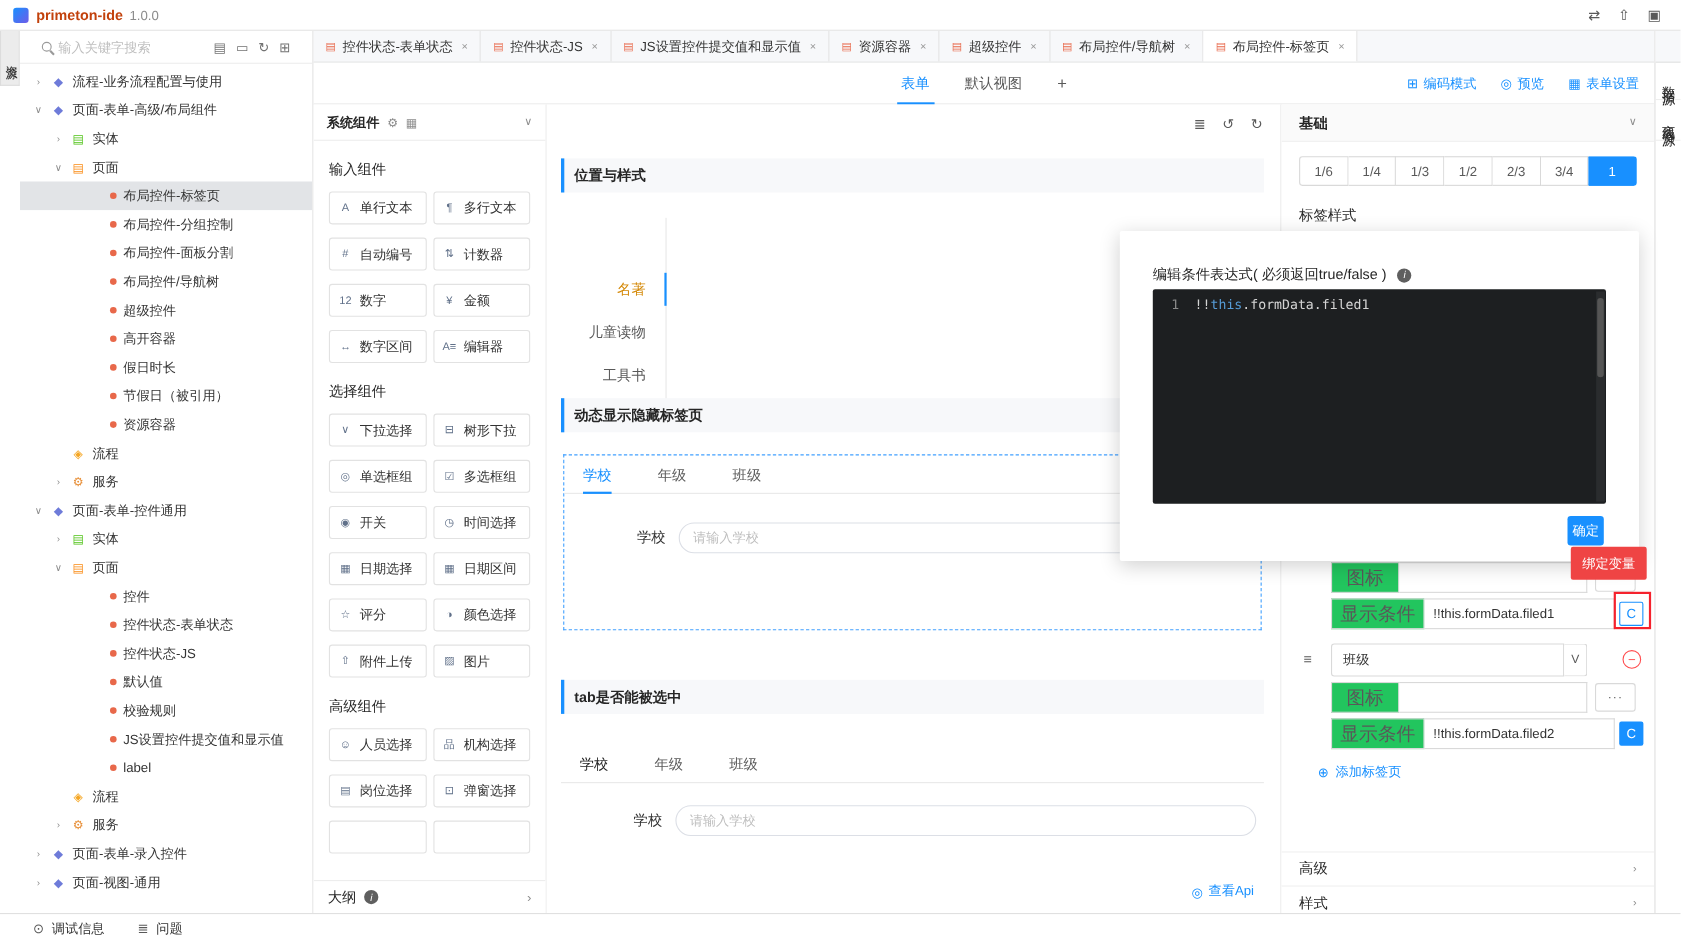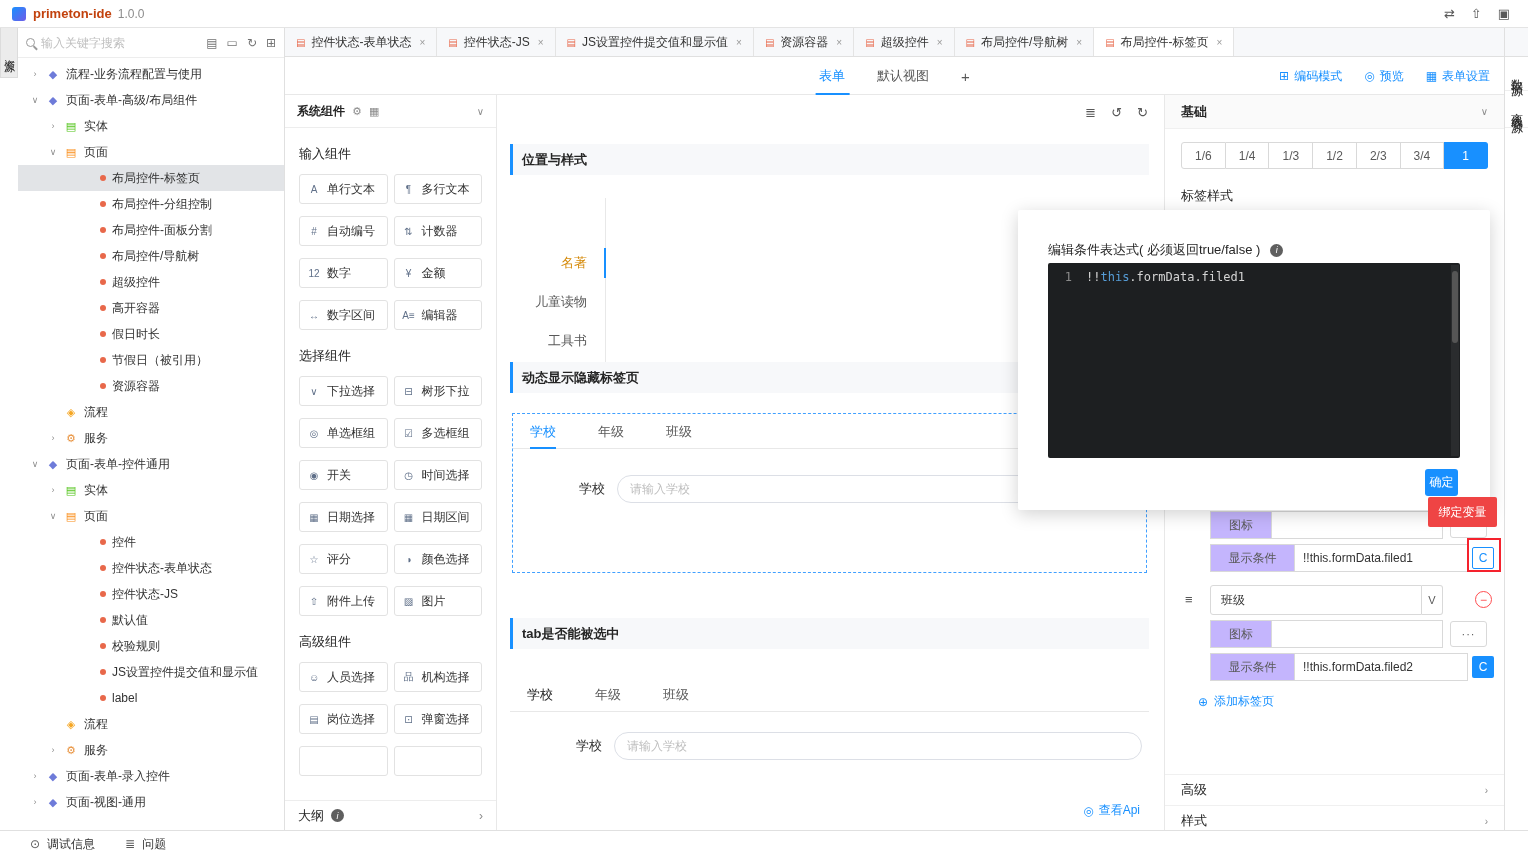--- a/index.html
+++ b/index.html
@@ -12,21 +12,21 @@
 .logo{width:14px;height:14px;background:linear-gradient(135deg,#1890ff,#6f5ce8);border-radius:3px;margin-right:7px;flex:none;}
 .appname{font-size:13px;font-weight:bold;color:#c2410c;}
 .appver{font-size:12px;color:#8c8c8c;margin-left:6px;}
 .tb-icons{margin-left:auto;display:flex;gap:16px;color:#595959;font-size:13px;margin-right:6px;}
 
 
 .lstrip{position:absolute;left:0;top:28px;width:18px;height:50px;background:#ececec;border:1px solid #dcdcdc;border-top:none;display:flex;align-items:center;justify-content:center;writing-mode:vertical-lr;font-size:11px;color:#262626;letter-spacing:2px;cursor:pointer;}
 
 
 .sidebar{position:absolute;left:18px;top:28px;width:267px;bottom:27px;background:#fff;border-right:1px solid #e0e0e0;display:flex;flex-direction:column;overflow:hidden;}
-.searchrow{height:30px;border-bottom:1px solid #ededed;display:flex;align-items:center;padding:0 8px;gap:6px;flex:none;}
+.searchrow{height:30px;border-bottom:1px solid #ededed;display:flex;align-items:center;padding:0 20px;gap:6px;flex:none;}
 .mag{width:9px;height:9px;border:1.5px solid #9a9a9a;border-radius:50%;position:relative;flex:none;}
 .mag::after{content:"";position:absolute;width:5px;height:1.5px;background:#9a9a9a;transform:rotate(45deg);right:-4px;bottom:-2px;}
 .searchinput{flex:1;border:none;outline:none;font-size:12px;color:#333;min-width:0;background:transparent;}
 .searchinput::placeholder{color:#bfbfbf;}
 .sicons{display:flex;gap:9px;color:#737373;font-size:12px;flex:none;}
 .sicons span{cursor:pointer;}
 .tree{flex:1;overflow:hidden;padding-top:3px;}
 .trow{height:26px;display:flex;align-items:center;gap:6px;cursor:pointer;white-space:nowrap;}
 .trow.lv1{padding-left:12px;}
 .trow.lv2{padding-left:30px;}
@@ -114,21 +114,21 @@
 .props{width:339px;position:relative;background:#fff;flex:none;overflow:hidden;}
 .pr-head{position:absolute;top:0;left:0;right:0;height:34px;background:#fafafa;border-bottom:1px solid #f0f0f0;display:flex;align-items:center;justify-content:space-between;padding:0 16px;font-size:13px;font-weight:bold;color:#262626;cursor:pointer;}
 .pr-chev{color:#8c8c8c;font-weight:normal;font-size:10px;}
 .widthgroup{position:absolute;top:47px;left:16px;right:16px;height:27px;display:flex;}
 .seg{flex:1;border:1px solid #d9d9d9;border-left:none;display:flex;align-items:center;justify-content:center;font-size:12px;color:#595959;background:#fff;cursor:pointer;}
 .seg:first-child{border-left:1px solid #d9d9d9;border-radius:3px 0 0 3px;}
 .seg:last-child{border-radius:0 3px 3px 0;}
 .seg.on{background:#1890ff;border-color:#1890ff;color:#fff;}
 .tabstyle{position:absolute;top:92px;left:16px;font-size:13px;color:#262626;}
 .prow{position:absolute;left:45px;display:flex;align-items:center;}
-.addon{height:28px;background:#c4b5fd;border:1px solid #d9d9d9;display:flex;align-items:center;justify-content:center;font-size:12px;color:#595959;flex:none;}
+.addon{height:28px;background:#22c55e;border:1px solid #d9d9d9;display:flex;align-items:center;justify-content:center;font-size:17px;color:#595959;flex:none;}
 .gin{height:28px;border:1px solid #d9d9d9;border-left:none;background:#fff;display:flex;align-items:center;padding:0 8px;font-size:12px;color:#333;overflow:hidden;white-space:nowrap;}
 .morebtn{width:37px;height:26px;border:1px solid #d9d9d9;border-radius:3px;background:#fff;color:#595959;display:flex;align-items:center;justify-content:center;margin-left:7px;cursor:pointer;font-size:11px;letter-spacing:1px;}
 .cbtn{width:22px;height:22px;border-radius:2px;display:flex;align-items:center;justify-content:center;font-size:12px;margin-left:4px;cursor:pointer;flex:none;}
 .cbtn.o{border:1px solid #1890ff;color:#1890ff;background:#fff;}
 .cbtn.f{background:#1890ff;color:#fff;}
 .handle{position:absolute;left:20px;color:#595959;font-size:13px;cursor:grab;}
 .nameinput{width:212px;height:30px;border:1px solid #d9d9d9;border-radius:3px 0 0 3px;padding:0 10px;font-size:12px;color:#333;outline:none;}
 .vbtn{width:21px;height:30px;border:1px solid #d9d9d9;border-left:none;border-radius:0 3px 3px 0;background:#fff;color:#595959;display:flex;align-items:center;justify-content:center;font-size:11px;cursor:pointer;}
 .minus{position:absolute;right:12px;width:17px;height:17px;border:1px solid #ff4d4f;border-radius:50%;color:#ff4d4f;display:flex;align-items:center;justify-content:center;font-size:12px;cursor:pointer;line-height:1;}
 .addtab{position:absolute;left:33px;top:598px;display:flex;align-items:center;gap:6px;color:#1890ff;font-size:12px;cursor:pointer;}

